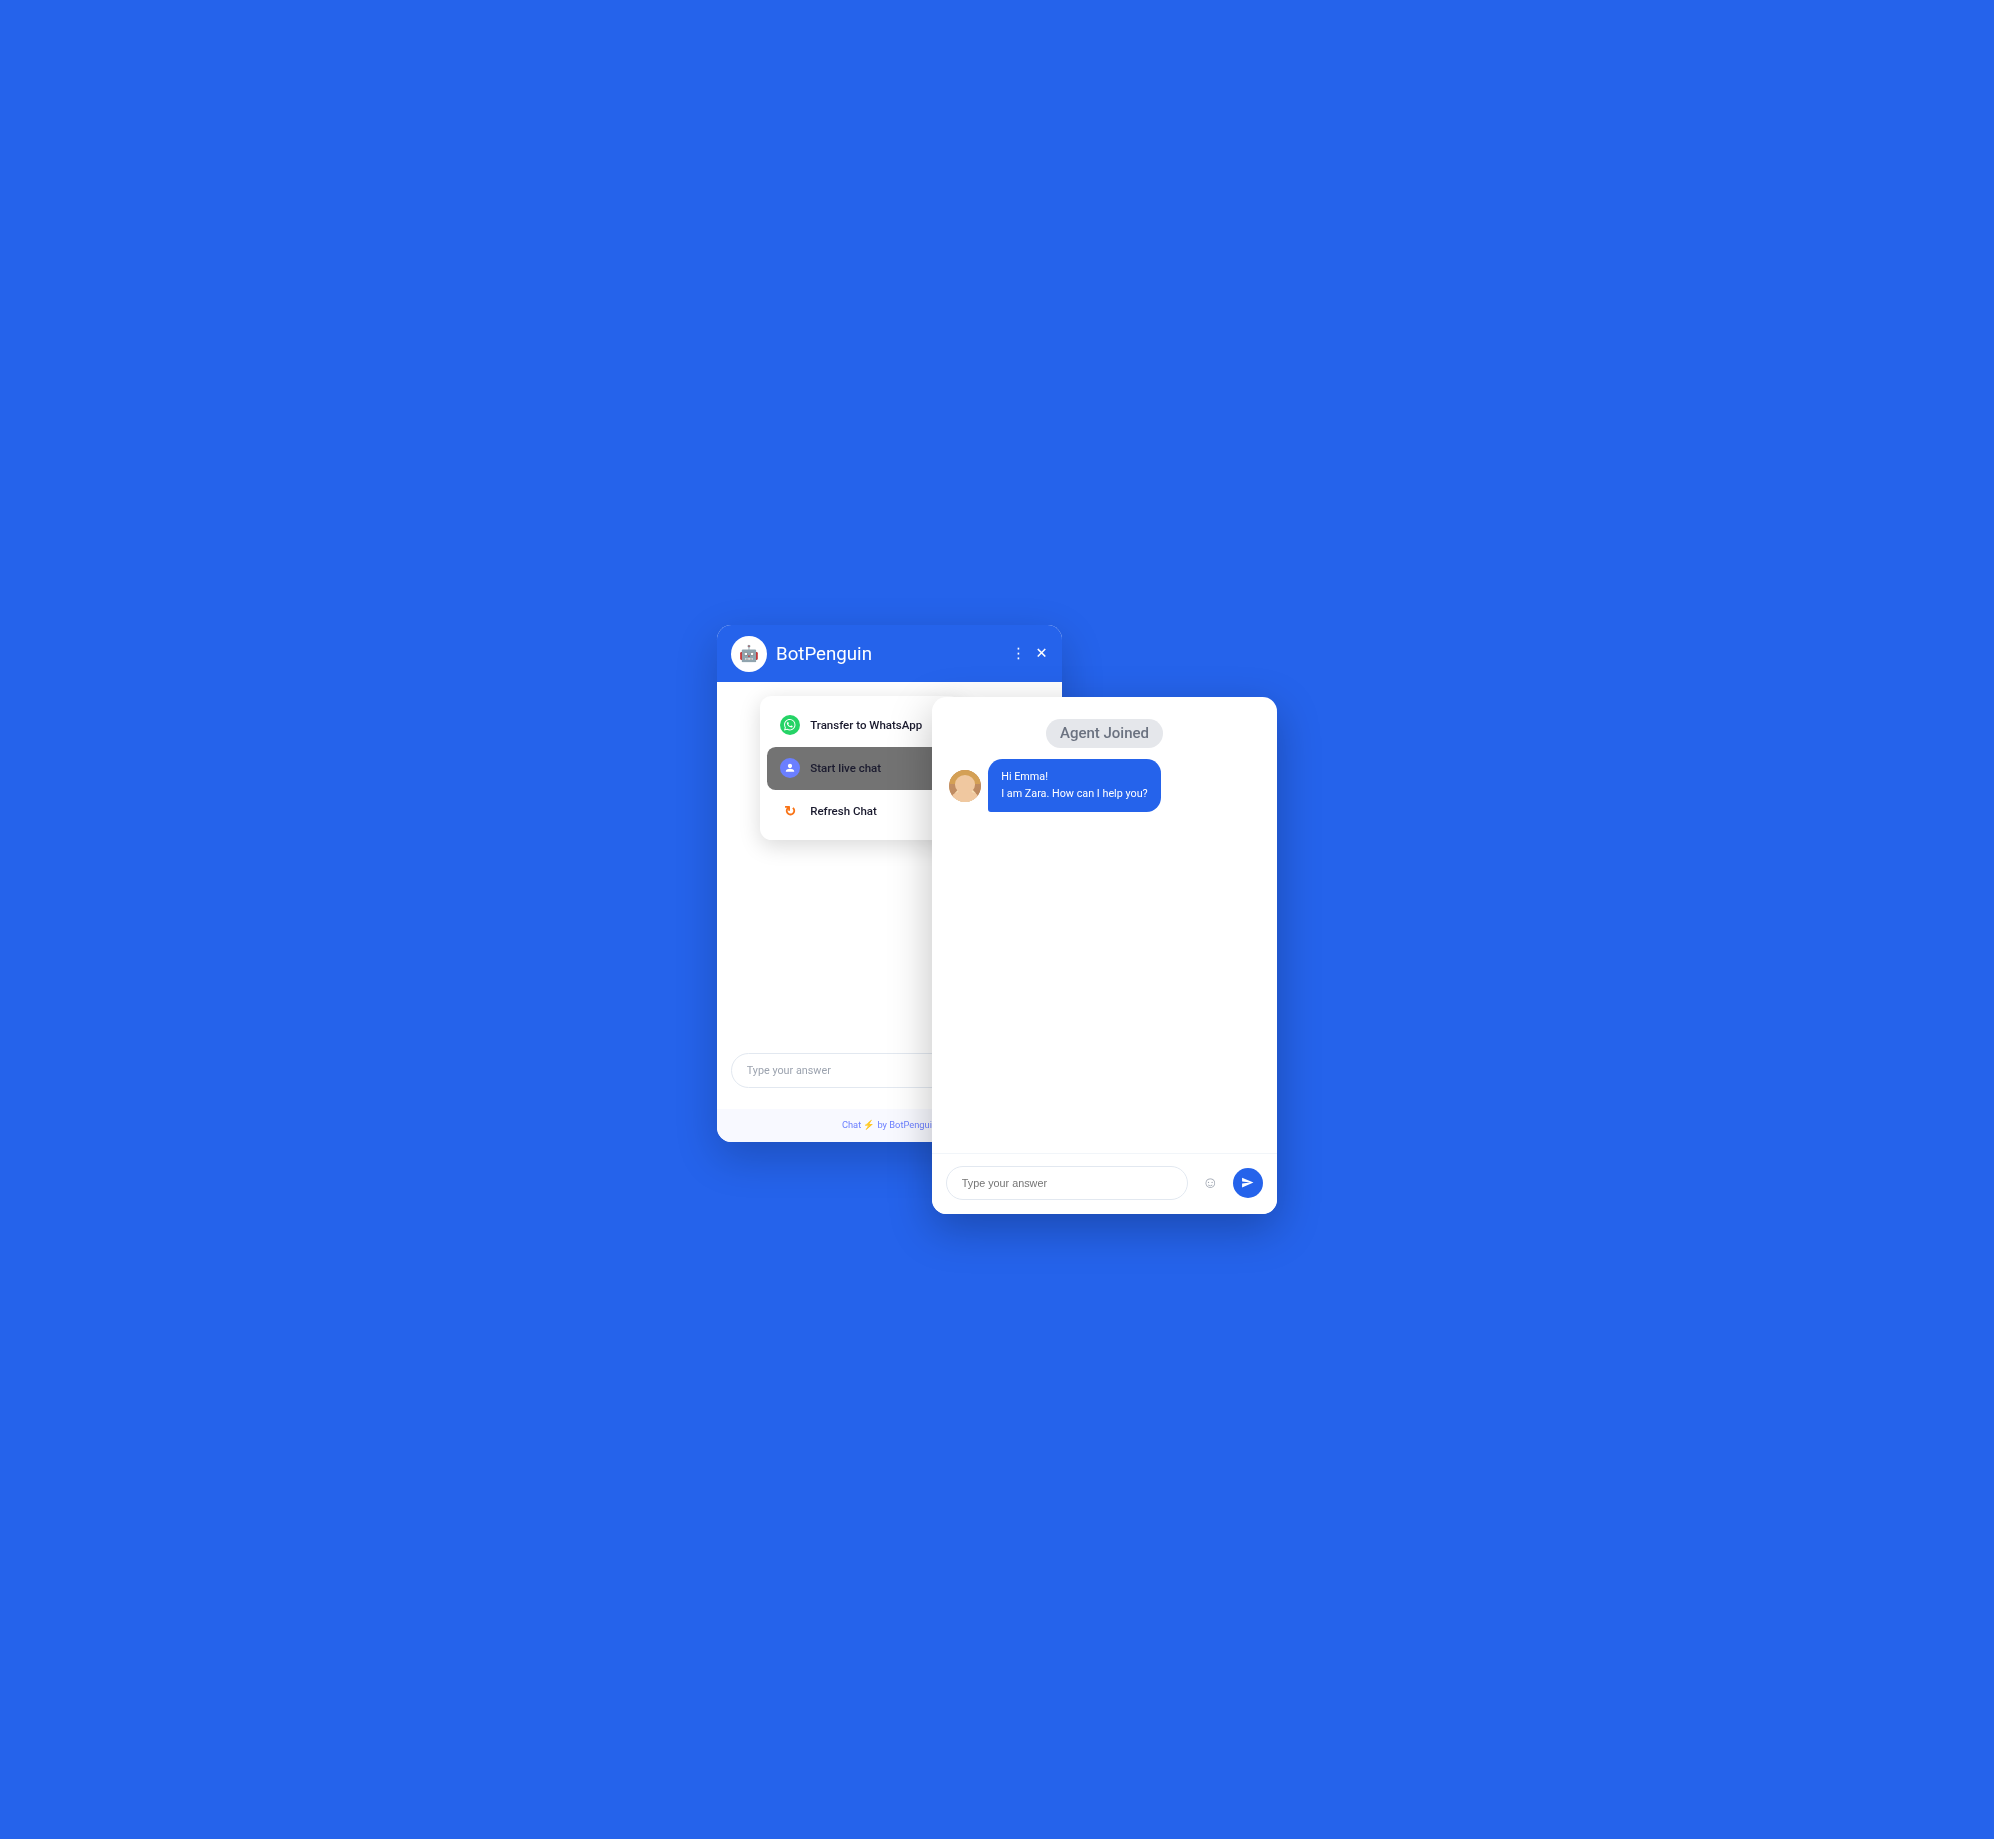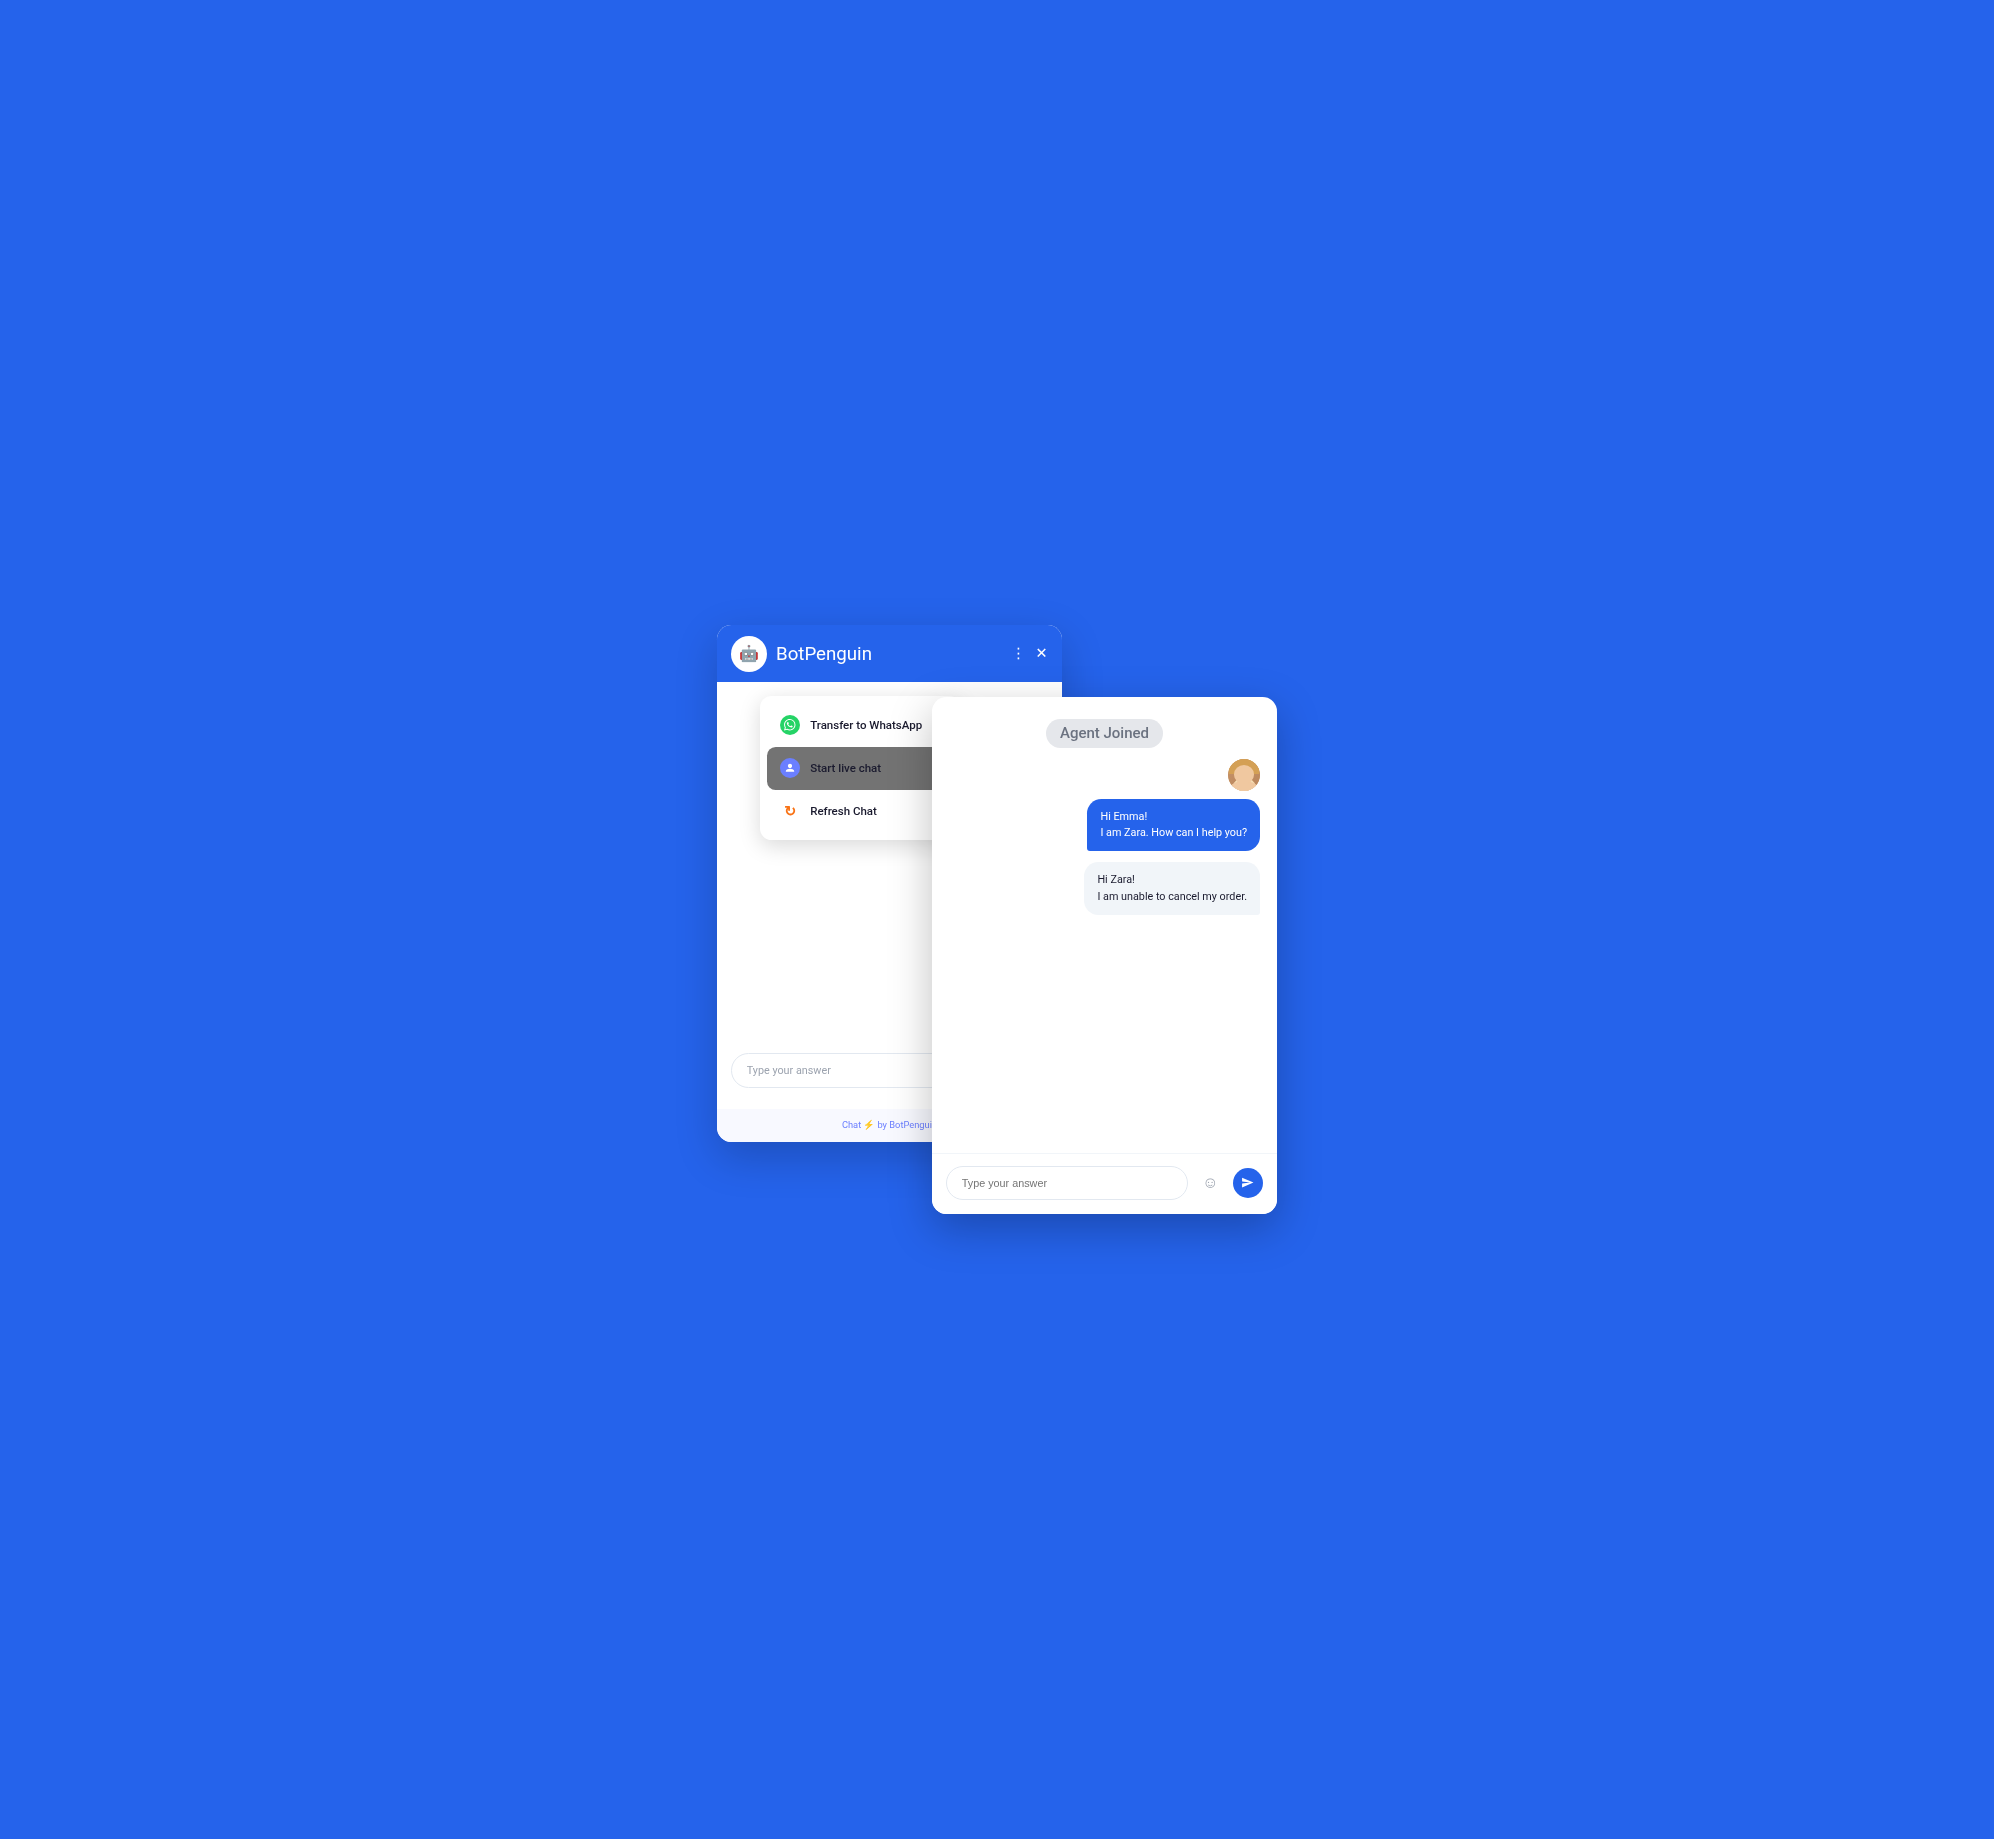--- a/index.html
+++ b/index.html
@@ -168,23 +168,22 @@
       background: #e5e7eb;
       color: #6b7280;
       padding: 5.7px 14.4px;
       border-radius: 14.4px;
       font-size: 15px;
       font-weight: 500;
     }
 
     .message-row {
       display: flex;
-      align-items: flex-end;
+      align-items: center;
       gap: 7.2px;
-      flex-direction: column;
     }
 
     .message-row.agent {
       justify-content: flex-start;
     }
 
     .message-row.user {
       justify-content: flex-end;
     }
 
@@ -416,25 +415,20 @@
 
           <div style="position:absolute;top:5.7px;left:5.7px;right:5.7px;bottom:7.2px;background:#f0c8a0;border-radius:50%;z-index:3;"></div>
 
           <div style="position:absolute;bottom:-1.4px;left:2.9px;right:2.9px;height:11.5px;background:#f0c8a0;border-radius:50% 50% 0 0;z-index:2;"></div>
         </div>
         <div class="bubble agent-bubble">
           <span>Hi Emma!<br>I am Zara. How can I help you?</span>
         </div>
       </div>
 
-      <div class="message-row user">
-        <div class="bubble user-bubble">
-          <span>Hi Zara!<br>I am unable to cancel my order.</span>
-        </div>
-      </div>
 
     </div>
 
     <div class="chat-input-area">
       <input type="text" class="chat-input" placeholder="Type your answer" style="">
       <button class="icon-btn">
         <span style="font-size:16px;color:#9ca3af;">☺</span>
       </button>
       <button class="send-btn">
         <svg width="13" height="13" viewBox="0 0 24 24" fill="white">

